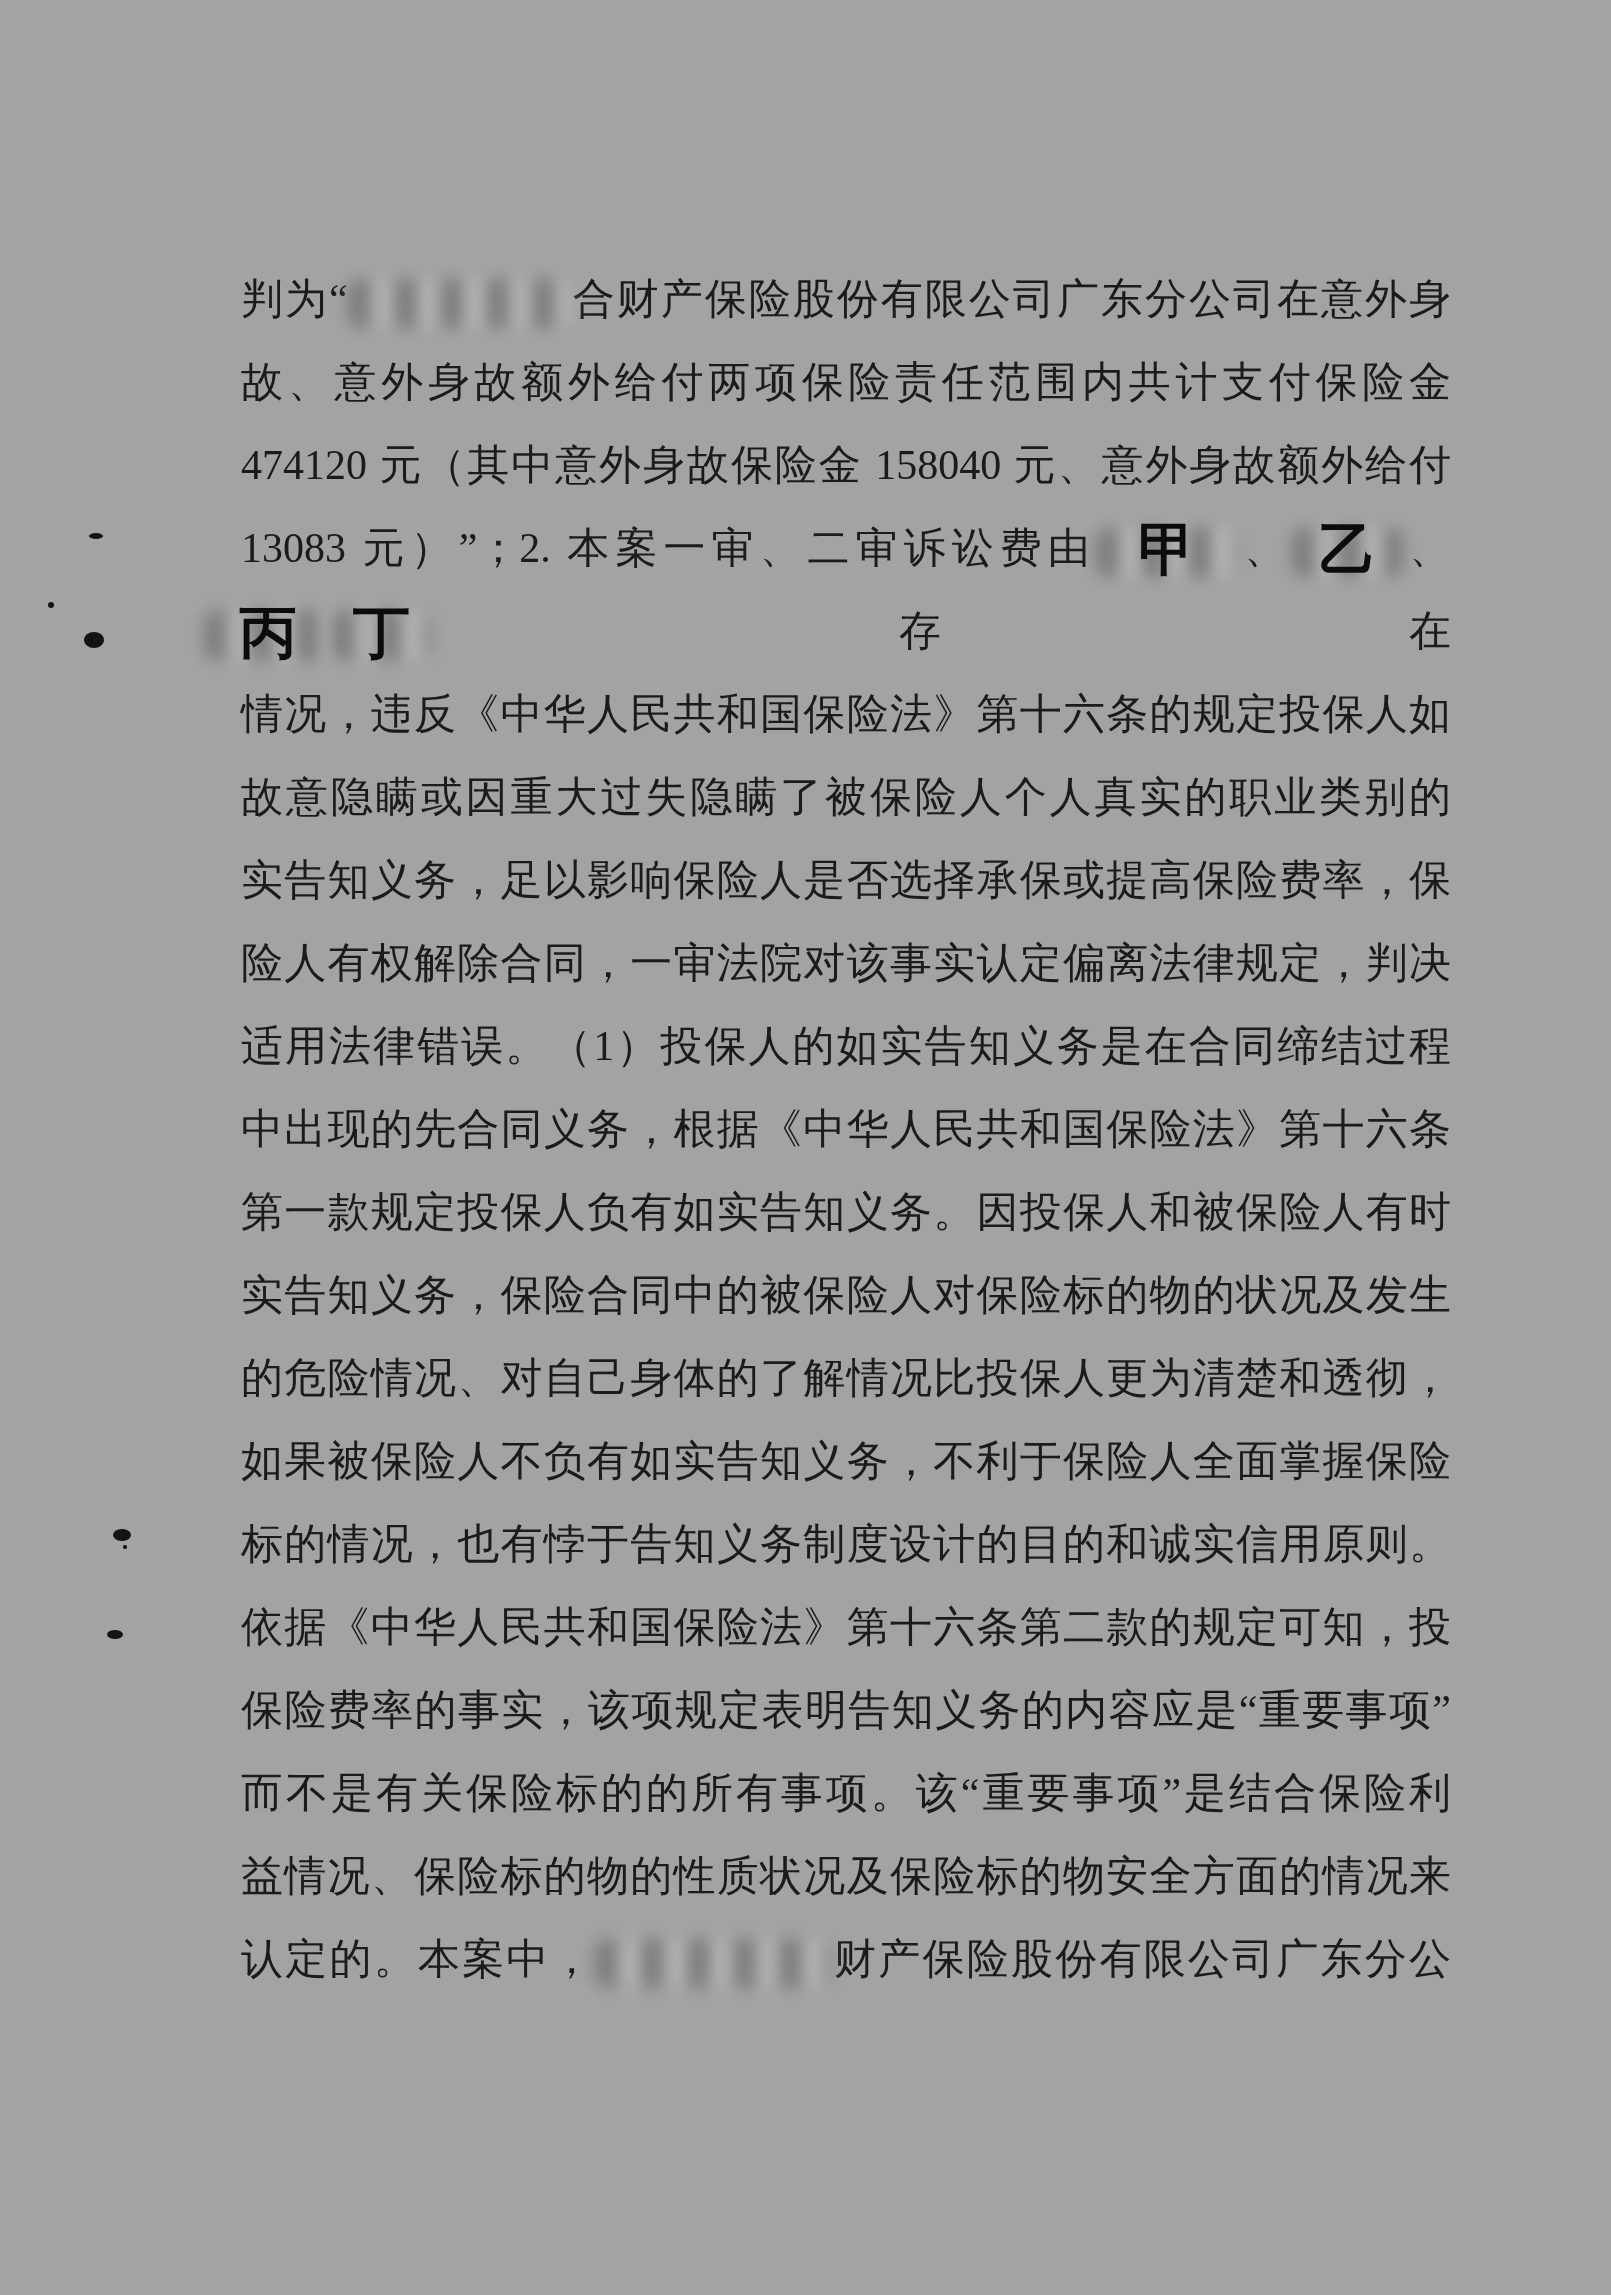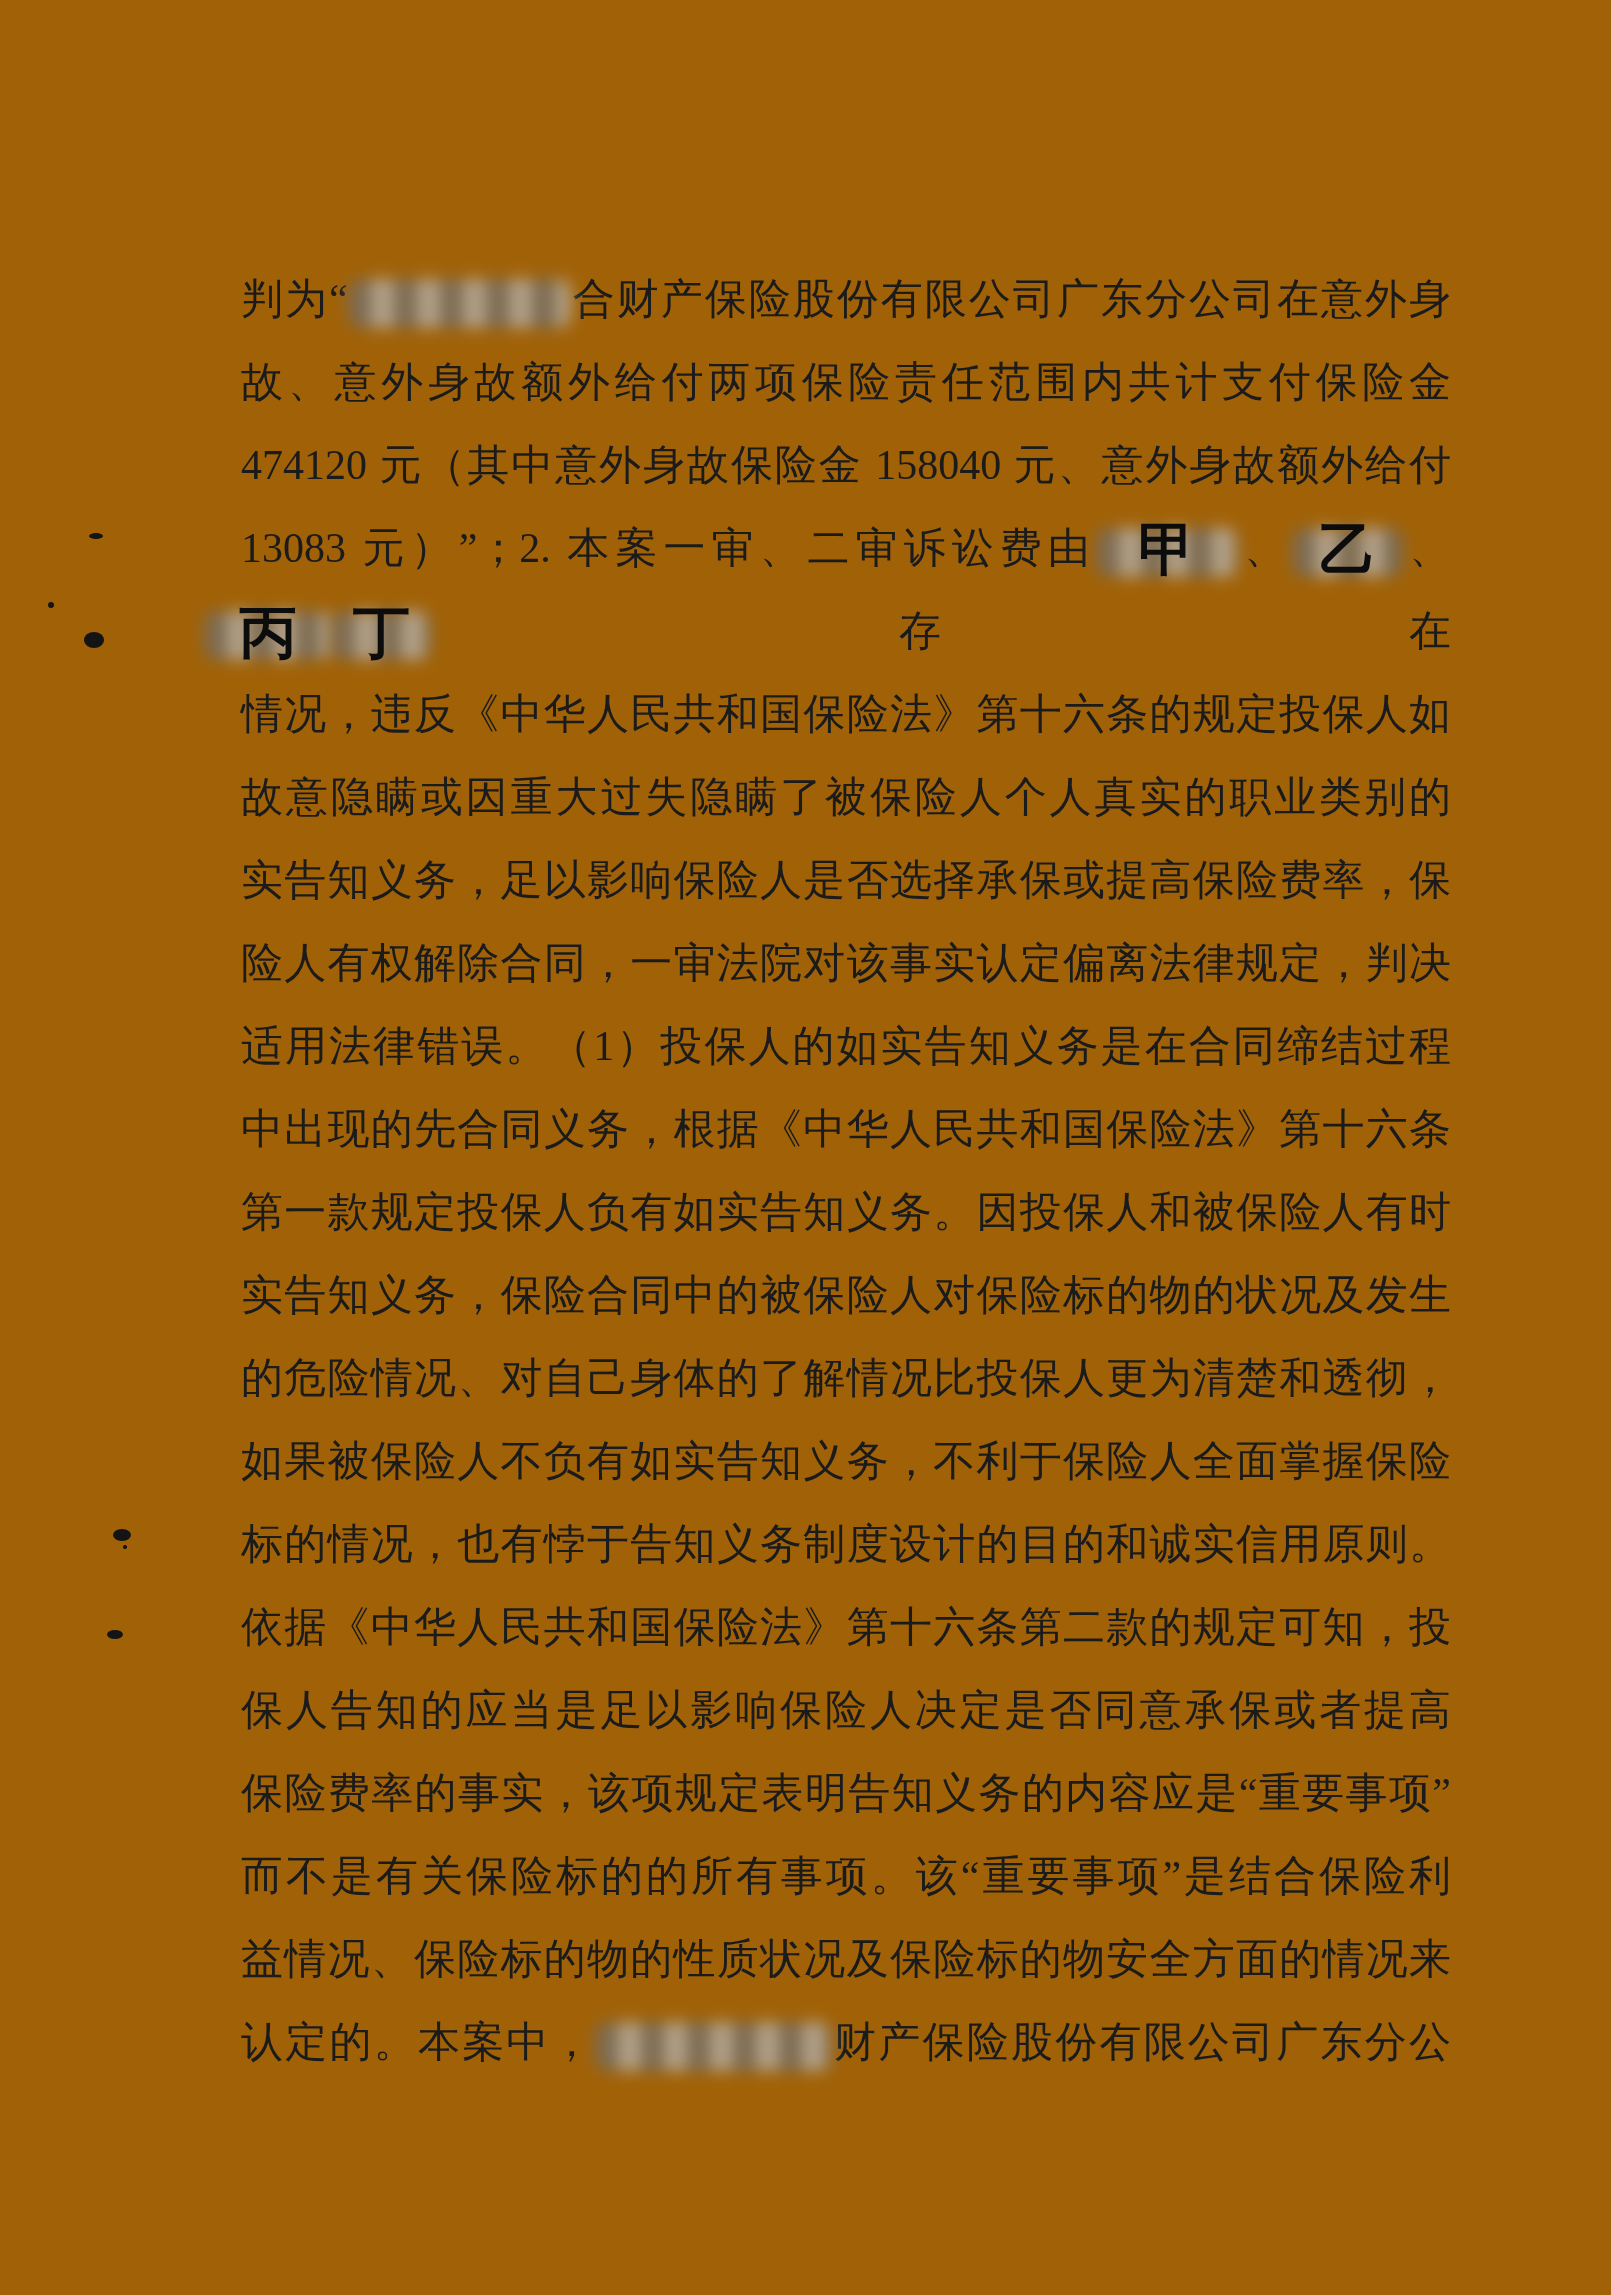--- a/index.html
+++ b/index.html
@@ -1,19 +1,19 @@
 <!DOCTYPE html>
 <html style="font-size:14px"><head>
 <meta charset="utf-8">
 <style>
   html,body{margin:0;padding:0;background:#ffffff;}
   body{width:1612px;height:2295px;position:relative;}
   .page{
     position:absolute;left:0;top:0;width:1612px;height:2295px;
-    background:#a16207;overflow:hidden;
+    background:#a3a3a3;overflow:hidden;
     font-family:"Liberation Serif","DejaVu Serif",serif;
     color:#1b1b1b;
   }
   .textblock{
     position:absolute;left:241px;top:258px;width:1210px;
   }
   .line{
     height:83px;line-height:83px;font-size:42px;
     text-align:justify;text-align-last:justify;text-justify:inter-character;
     overflow:visible;white-space:normal;
@@ -54,21 +54,20 @@
       <div class="line"><span class="seg">实告知义务，足以影响保险人是否选择承保或提高保险费率，保</span></div>
       <div class="line"><span class="seg">险人有权解除合同，一审法院对该事实认定偏离法律规定，判决</span></div>
       <div class="line"><span class="seg">适用法律错误。（1）投保人的如实告知义务是在合同缔结过程</span></div>
       <div class="line"><span class="seg">中出现的先合同义务，根据《中华人民共和国保险法》第十六条</span></div>
       <div class="line"><span class="seg">第一款规定投保人负有如实告知义务。因投保人和被保险人有时</span></div>
       <div class="line"><span class="seg">实告知义务，保险合同中的被保险人对保险标的物的状况及发生</span></div>
       <div class="line"><span class="seg">的危险情况、对自己身体的了解情况比投保人更为清楚和透彻，</span></div>
       <div class="line"><span class="seg">如果被保险人不负有如实告知义务，不利于保险人全面掌握保险</span></div>
       <div class="line"><span class="seg">标的情况，也有悖于告知义务制度设计的目的和诚实信用原则。</span></div>
       <div class="line"><span class="seg">依据《中华人民共和国保险法》第十六条第二款的规定可知，投</span></div>
-      <div class="line"><span class="seg">保人告知的应当是足以影响保险人决定是否同意承保或者提高</span></div>
       <div class="line"><span class="seg">保险费率的事实，该项规定表明告知义务的内容应是“重要事项”</span></div>
       <div class="line"><span class="seg">而不是有关保险标的的所有事项。该“重要事项”是结合保险利</span></div>
       <div class="line"><span class="seg">益情况、保险标的物的性质状况及保险标的物安全方面的情况来</span></div>
       <div class="line"><span class="seg">认定的。本案中，</span><span class="redact" style="width: 237px;"><i class="smudge"></i></span><span class="seg">财产保险股份有限公司广东分公</span></div>
     </div>
 <span class="mark" style="left: 89px; top: 533px; width: 14px; height: 6.2px;"></span>
     <span class="mark" style="left: 48px; top: 602px; width: 6.2px; height: 6.2px;"></span>
     <span class="mark" style="left: 84px; top: 632px; width: 20.4px; height: 16px;"></span>
     <span class="mark" style="left: 113px; top: 1529px; width: 17.7px; height: 12.4px;"></span>
     <span class="mark" style="left: 123px; top: 1545px; width: 3.5px; height: 3.5px;"></span>

